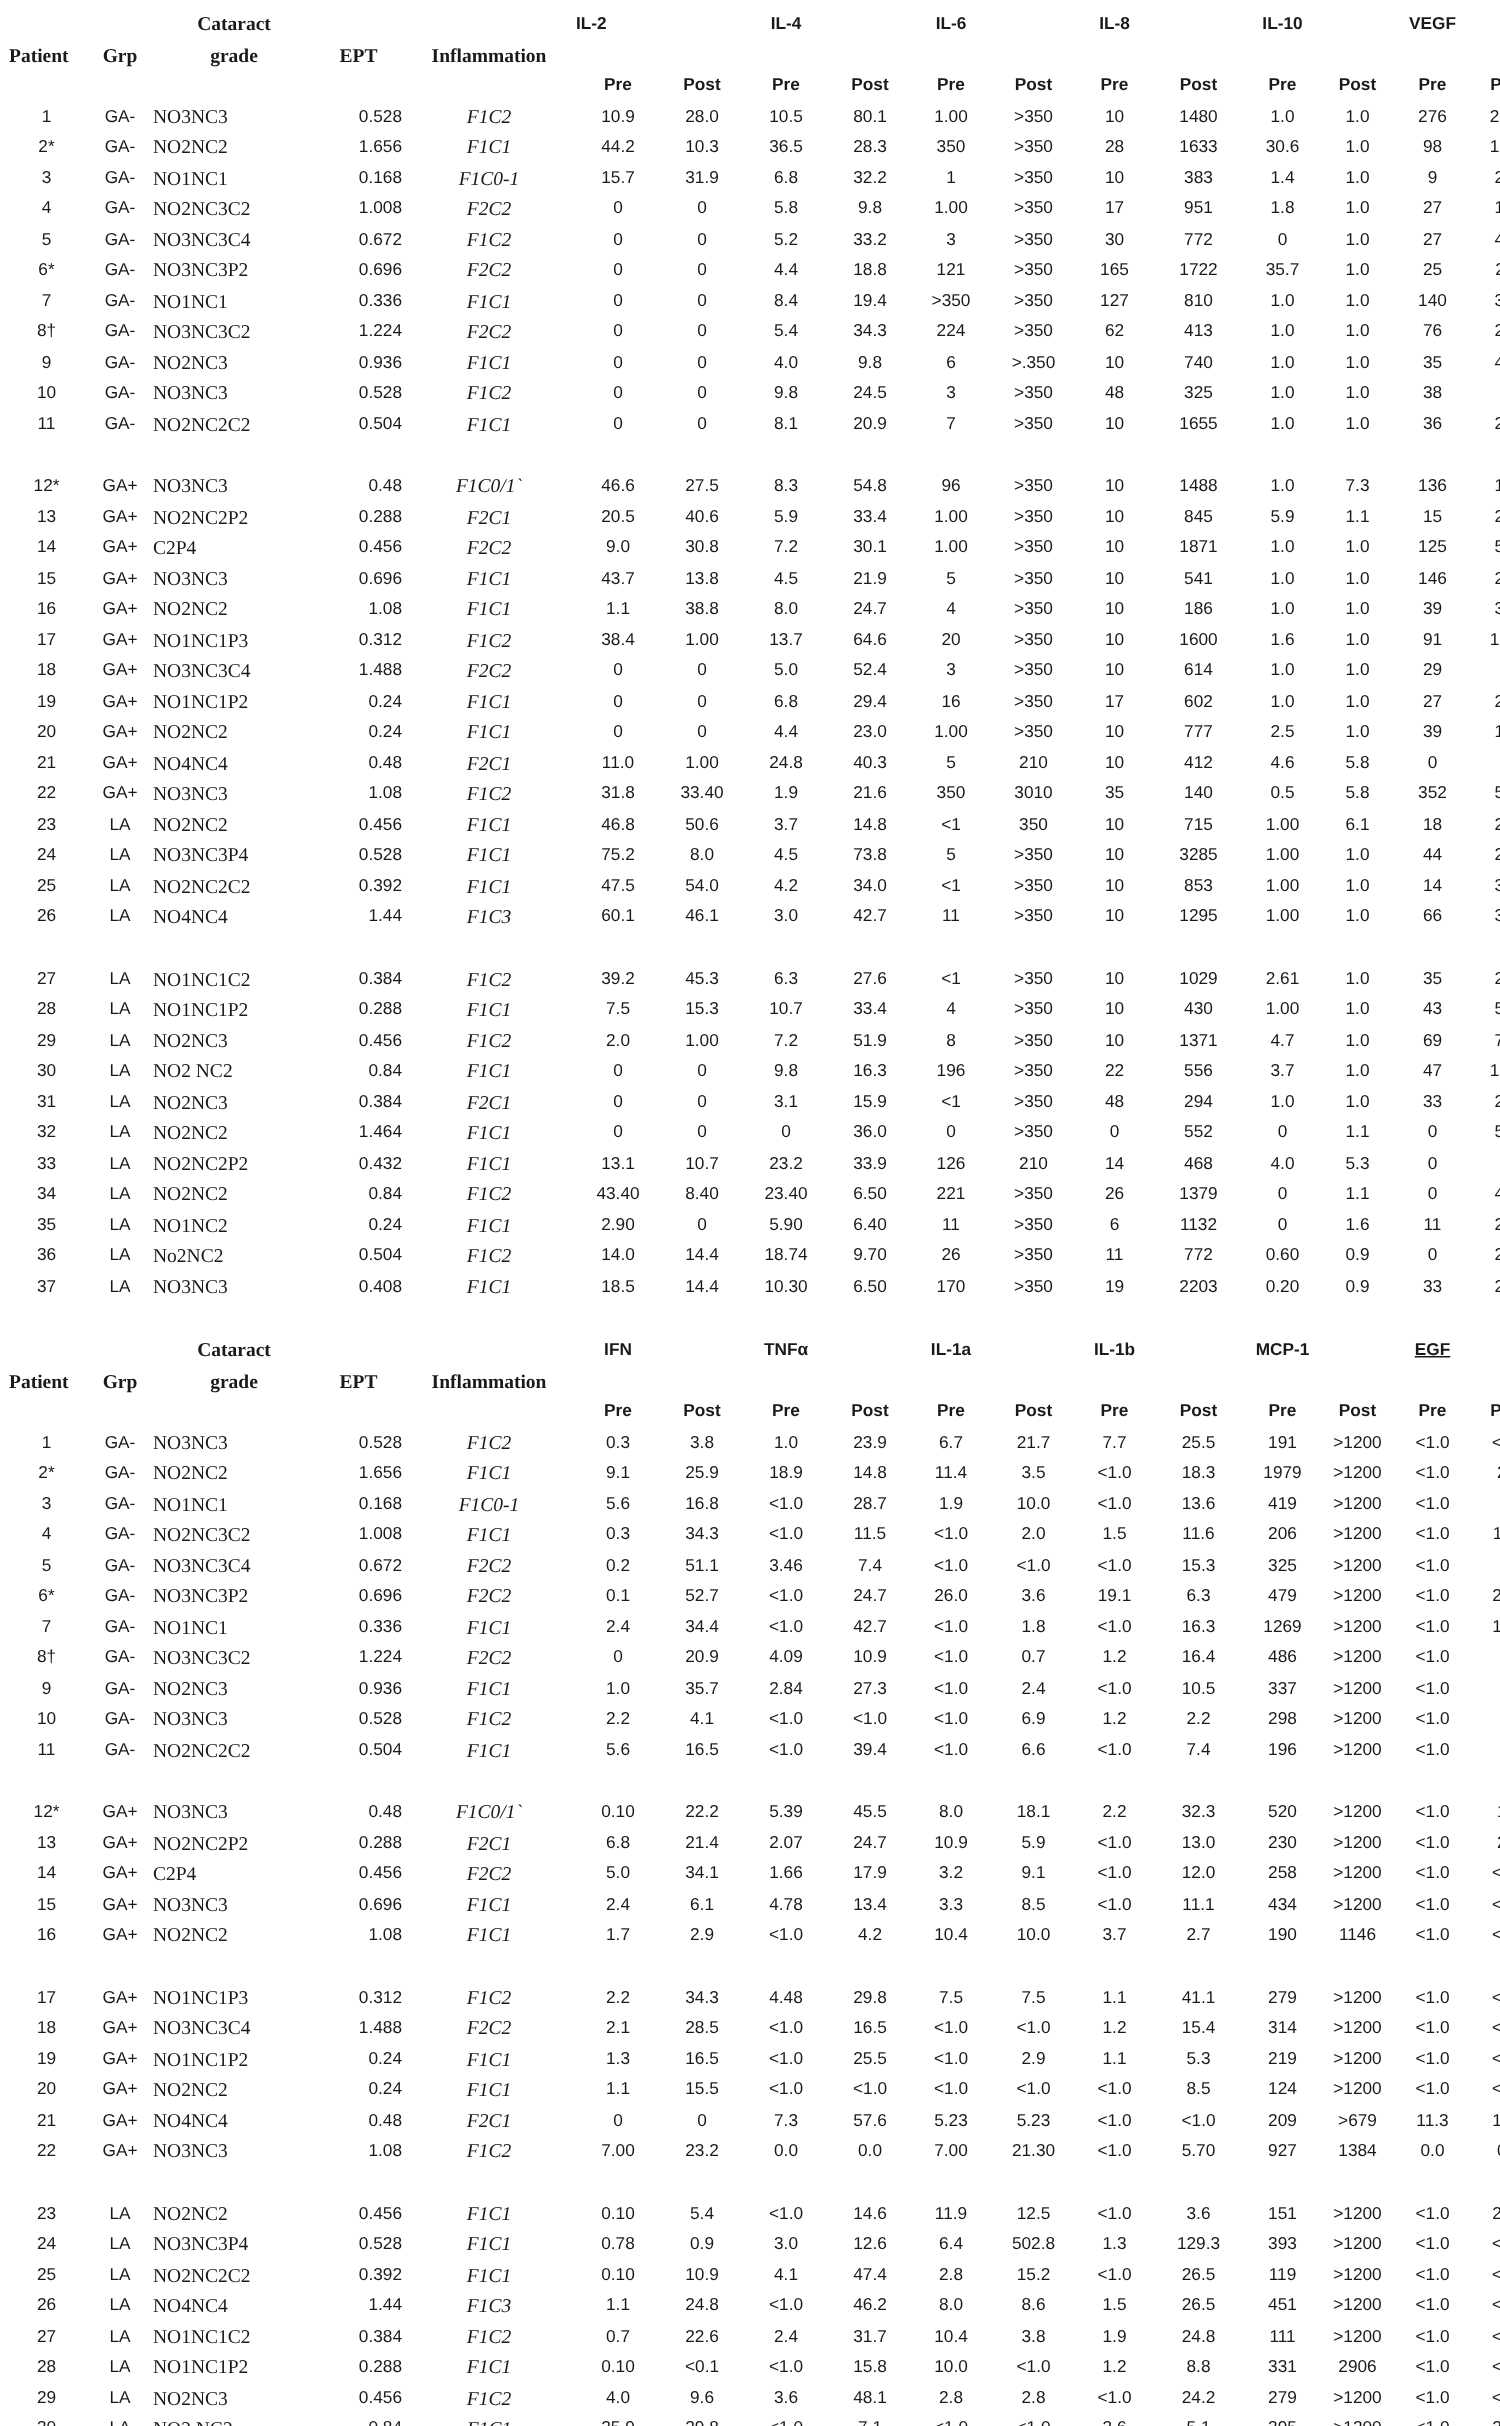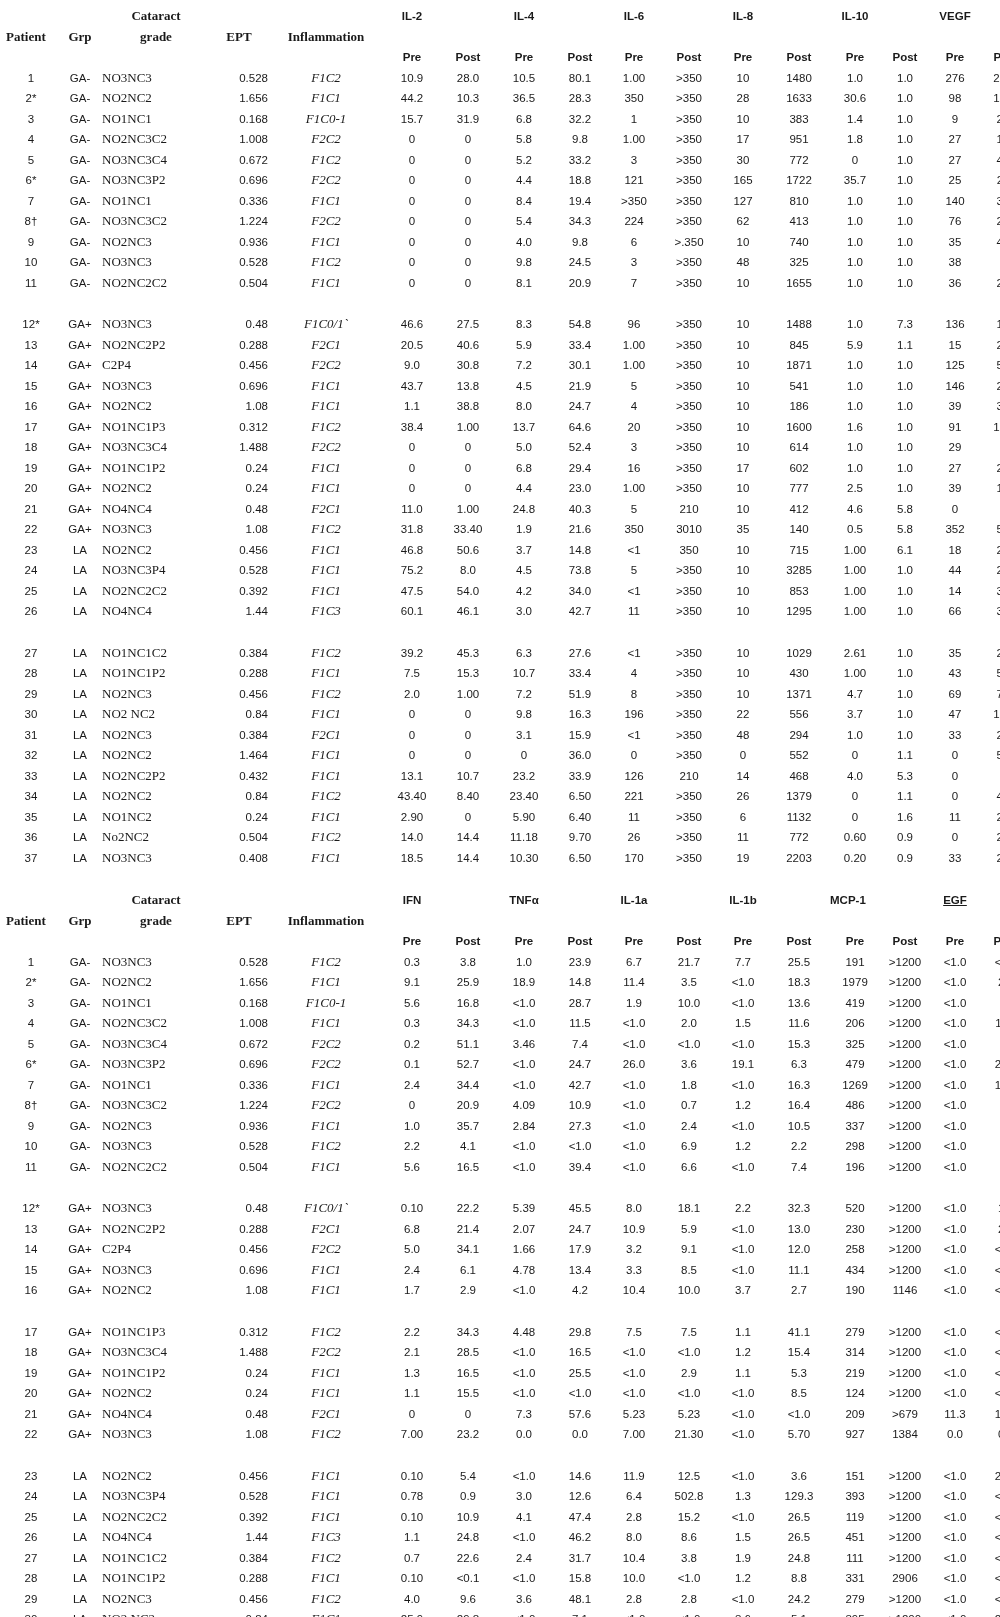--- a/index.html
+++ b/index.html
@@ -95,21 +95,21 @@
           <col style="width: 50px;">
           <col style="width: 52px;">
         </colgroup>
         <thead>
           <tr class="hdr-group">
             <td></td>
             <td></td>
             <td class="lbl-serif">Cataract</td>
             <td></td>
             <td></td>
-            <td style="text-align: center;">IL-2</td>
+            <td style="text-align: left;">IL-2</td>
             <td></td>
             <td style="text-align: center;">IL-4</td>
             <td></td>
             <td style="text-align: center;">IL-6</td>
             <td></td>
             <td style="">IL-8</td>
             <td></td>
             <td style="text-align: center;">IL-10</td>
             <td></td>
             <td style="text-align: center;">VEGF</td>
@@ -827,21 +827,21 @@
             <td class="c-num">263</td>
           </tr>
           <tr class="data-row">
             <td class="c-pat">36</td>
             <td class="c-grp">LA</td>
             <td class="c-grade">No2NC2</td>
             <td class="c-ept">0.504</td>
             <td class="c-infl">F1C2</td>
             <td class="c-num">14.0</td>
             <td class="c-num">14.4</td>
-            <td class="c-num">11.18</td>
+            <td class="c-num">18.74</td>
             <td class="c-num">9.70</td>
             <td class="c-num">26</td>
             <td class="c-num">&gt;350</td>
             <td class="c-num">11</td>
             <td class="c-num">772</td>
             <td class="c-num">0.60</td>
             <td class="c-num">0.9</td>
             <td class="c-num">0</td>
             <td class="c-num">287</td>
           </tr>
@@ -895,21 +895,21 @@
             <td></td>
             <td></td>
             <td style="text-align: center;">IFN</td>
             <td></td>
             <td style="text-align: center;">TNFα</td>
             <td></td>
             <td style="text-align: center;">IL-1a</td>
             <td></td>
             <td style="">IL-1b</td>
             <td></td>
-            <td style="text-align: left; margin-top: 40px;">MCP-1</td>
+            <td style="text-align: center; margin-top: 40px;">MCP-1</td>
             <td></td>
             <td style="text-align: center; text-decoration: underline;">EGF</td>
             <td></td>
           </tr>
           <tr class="hdr-main">
             <td class="lbl-serif patient-h">Patient</td>
             <td class="lbl-serif">Grp</td>
             <td class="lbl-serif">grade</td>
             <td class="lbl-serif">EPT</td>
             <td class="lbl-serif">Inflammation</td>

